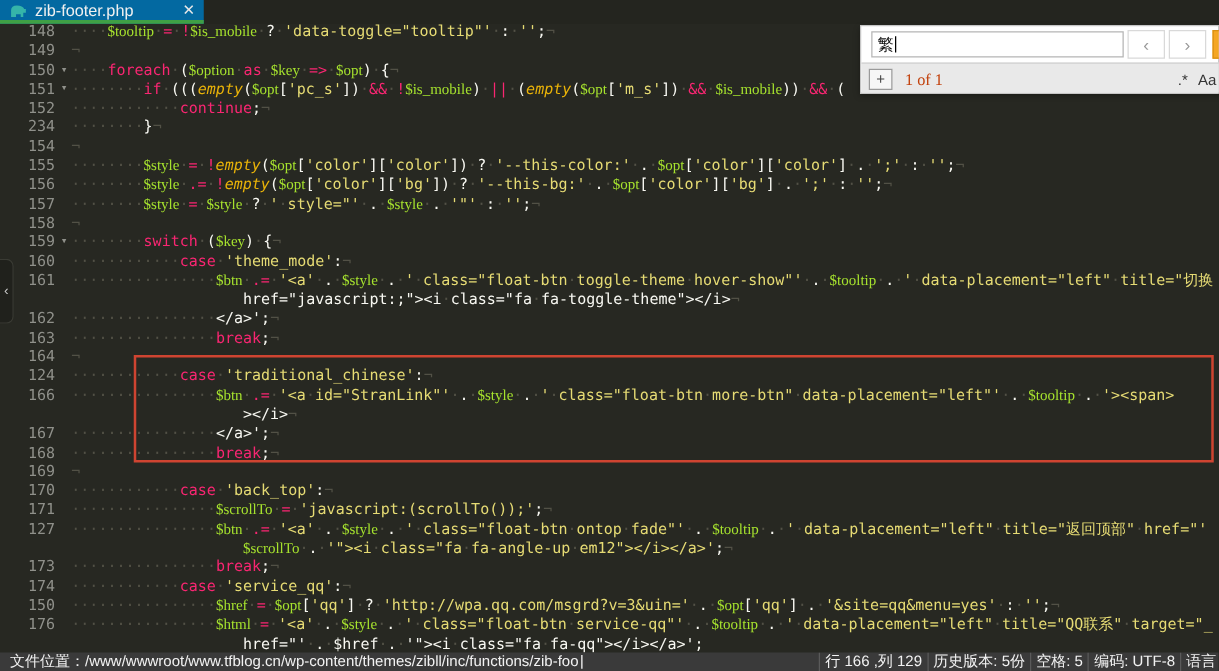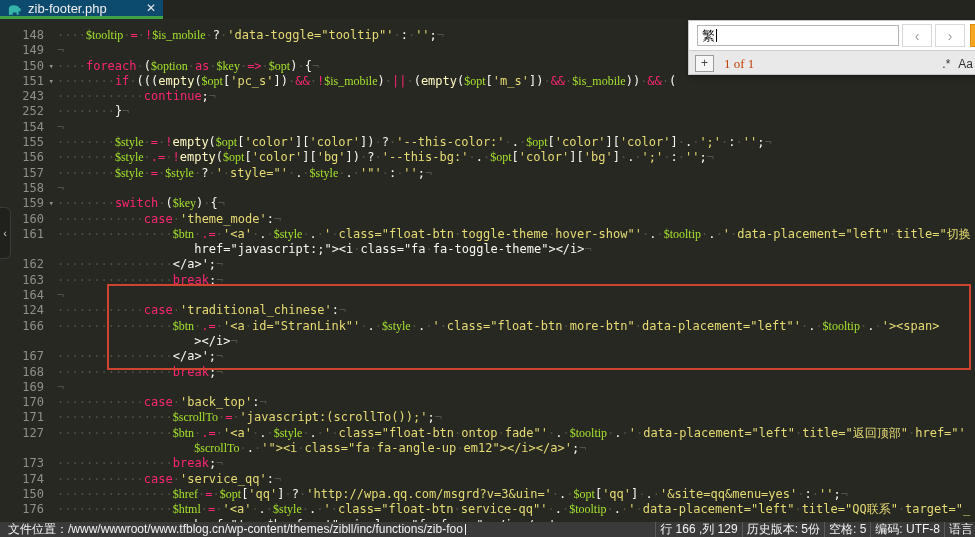--- a/index.html
+++ b/index.html
@@ -6,40 +6,40 @@
   html,body { margin:0; padding:0; }
   body {
     width: 975px; height: 537px; overflow: hidden; position: relative;
     background: #272822;
     font-family: "Liberation Sans", "DejaVu Sans", sans-serif;
   }
   
   .tabbar { position:absolute; top:0; left:0; width:975px; height:19px; background:#24251f; z-index:5; }
   .tab {
     position:absolute; left:0; top:0; width:163px; height:19px;
-    background:#0c4a6e; border-bottom:3px solid #3fa045;
+    background:#0369a1; border-bottom:3px solid #3fa045;
     display:flex; align-items:center; padding:0 7px; gap:6px; cursor:pointer;
   }
   .tab-title { color:#f0f0f0; font-size:13px; white-space:nowrap; line-height:15px; }
   .tab-close { color:#e8e8e8; font-size:12px; font-weight:bold; margin-left:auto; cursor:pointer; }
   .php-icon { width:15px; height:12px; display:inline-block; flex:0 0 auto; }
   
   .editor { position:absolute; top:18px; left:0; width:975px; height:505px; overflow:hidden; }
-  .codewrap { display:flex;margin-top:10px; }
+  .codewrap { display:flex; }
   .gutter { width:50px; flex:0 0 50px; text-align:right; padding-right:6px;
             color:#8f908a; font:12px/15.3px "DejaVu Sans Mono", "Liberation Mono", monospace; }
   .gl { height:15.3px; position:relative; white-space:pre; }
   .fold { position:absolute; right:-10px; top:0; font-size:9px; color:#8f908a; }
   .code { flex:1; margin-left:7px; font:12px/15.3px "DejaVu Sans Mono", "Liberation Mono", monospace;
           color:#f8f8f2; white-space:pre; overflow:hidden; }
   .cl { height:15.3px; white-space:pre; }
   .t-k { color:#f92672; }
   .t-v { color:#a6e22e;font-family:Liberation Serif, serif; }
   .t-s { color:#e6db74; }
-  .t-f { color:#fef9c3; }
+  .t-f { color:#eab308;font-style:italic; }
   .t-p { color:#f8f8f2; }
   .t-w { color:#525146; }
   .ws  { color:#525146; }
   
   .redbox { position:absolute; left:107px; top:284px; width:864px; height:86px;
             border:2px solid #cf4431; z-index:4; pointer-events:none; }
   
   .handle { position:absolute; left:0; top:207px; width:11px; height:52px;
             background:#20211c; border:1px solid #3a3b34; border-left:none;
             border-radius:0 6px 6px 0; z-index:6; display:flex; align-items:center;
@@ -89,22 +89,22 @@
   </div>
 </div>
 
 <div class="editor">
   <div class="codewrap">
     <div class="gutter">
         <div class="gl">148</div>
         <div class="gl">149</div>
         <div class="gl">150<span class="fold">▾</span></div>
         <div class="gl">151<span class="fold">▾</span></div>
-        <div class="gl">243</div>
-        <div class="gl">252</div>
+        <div class="gl">152</div>
+        <div class="gl">234</div>
         <div class="gl">154</div>
         <div class="gl">155</div>
         <div class="gl">156</div>
         <div class="gl">157</div>
         <div class="gl">158</div>
         <div class="gl">159<span class="fold">▾</span></div>
         <div class="gl">160</div>
         <div class="gl">161</div>
         <div class="gl"></div>
         <div class="gl">162</div>

